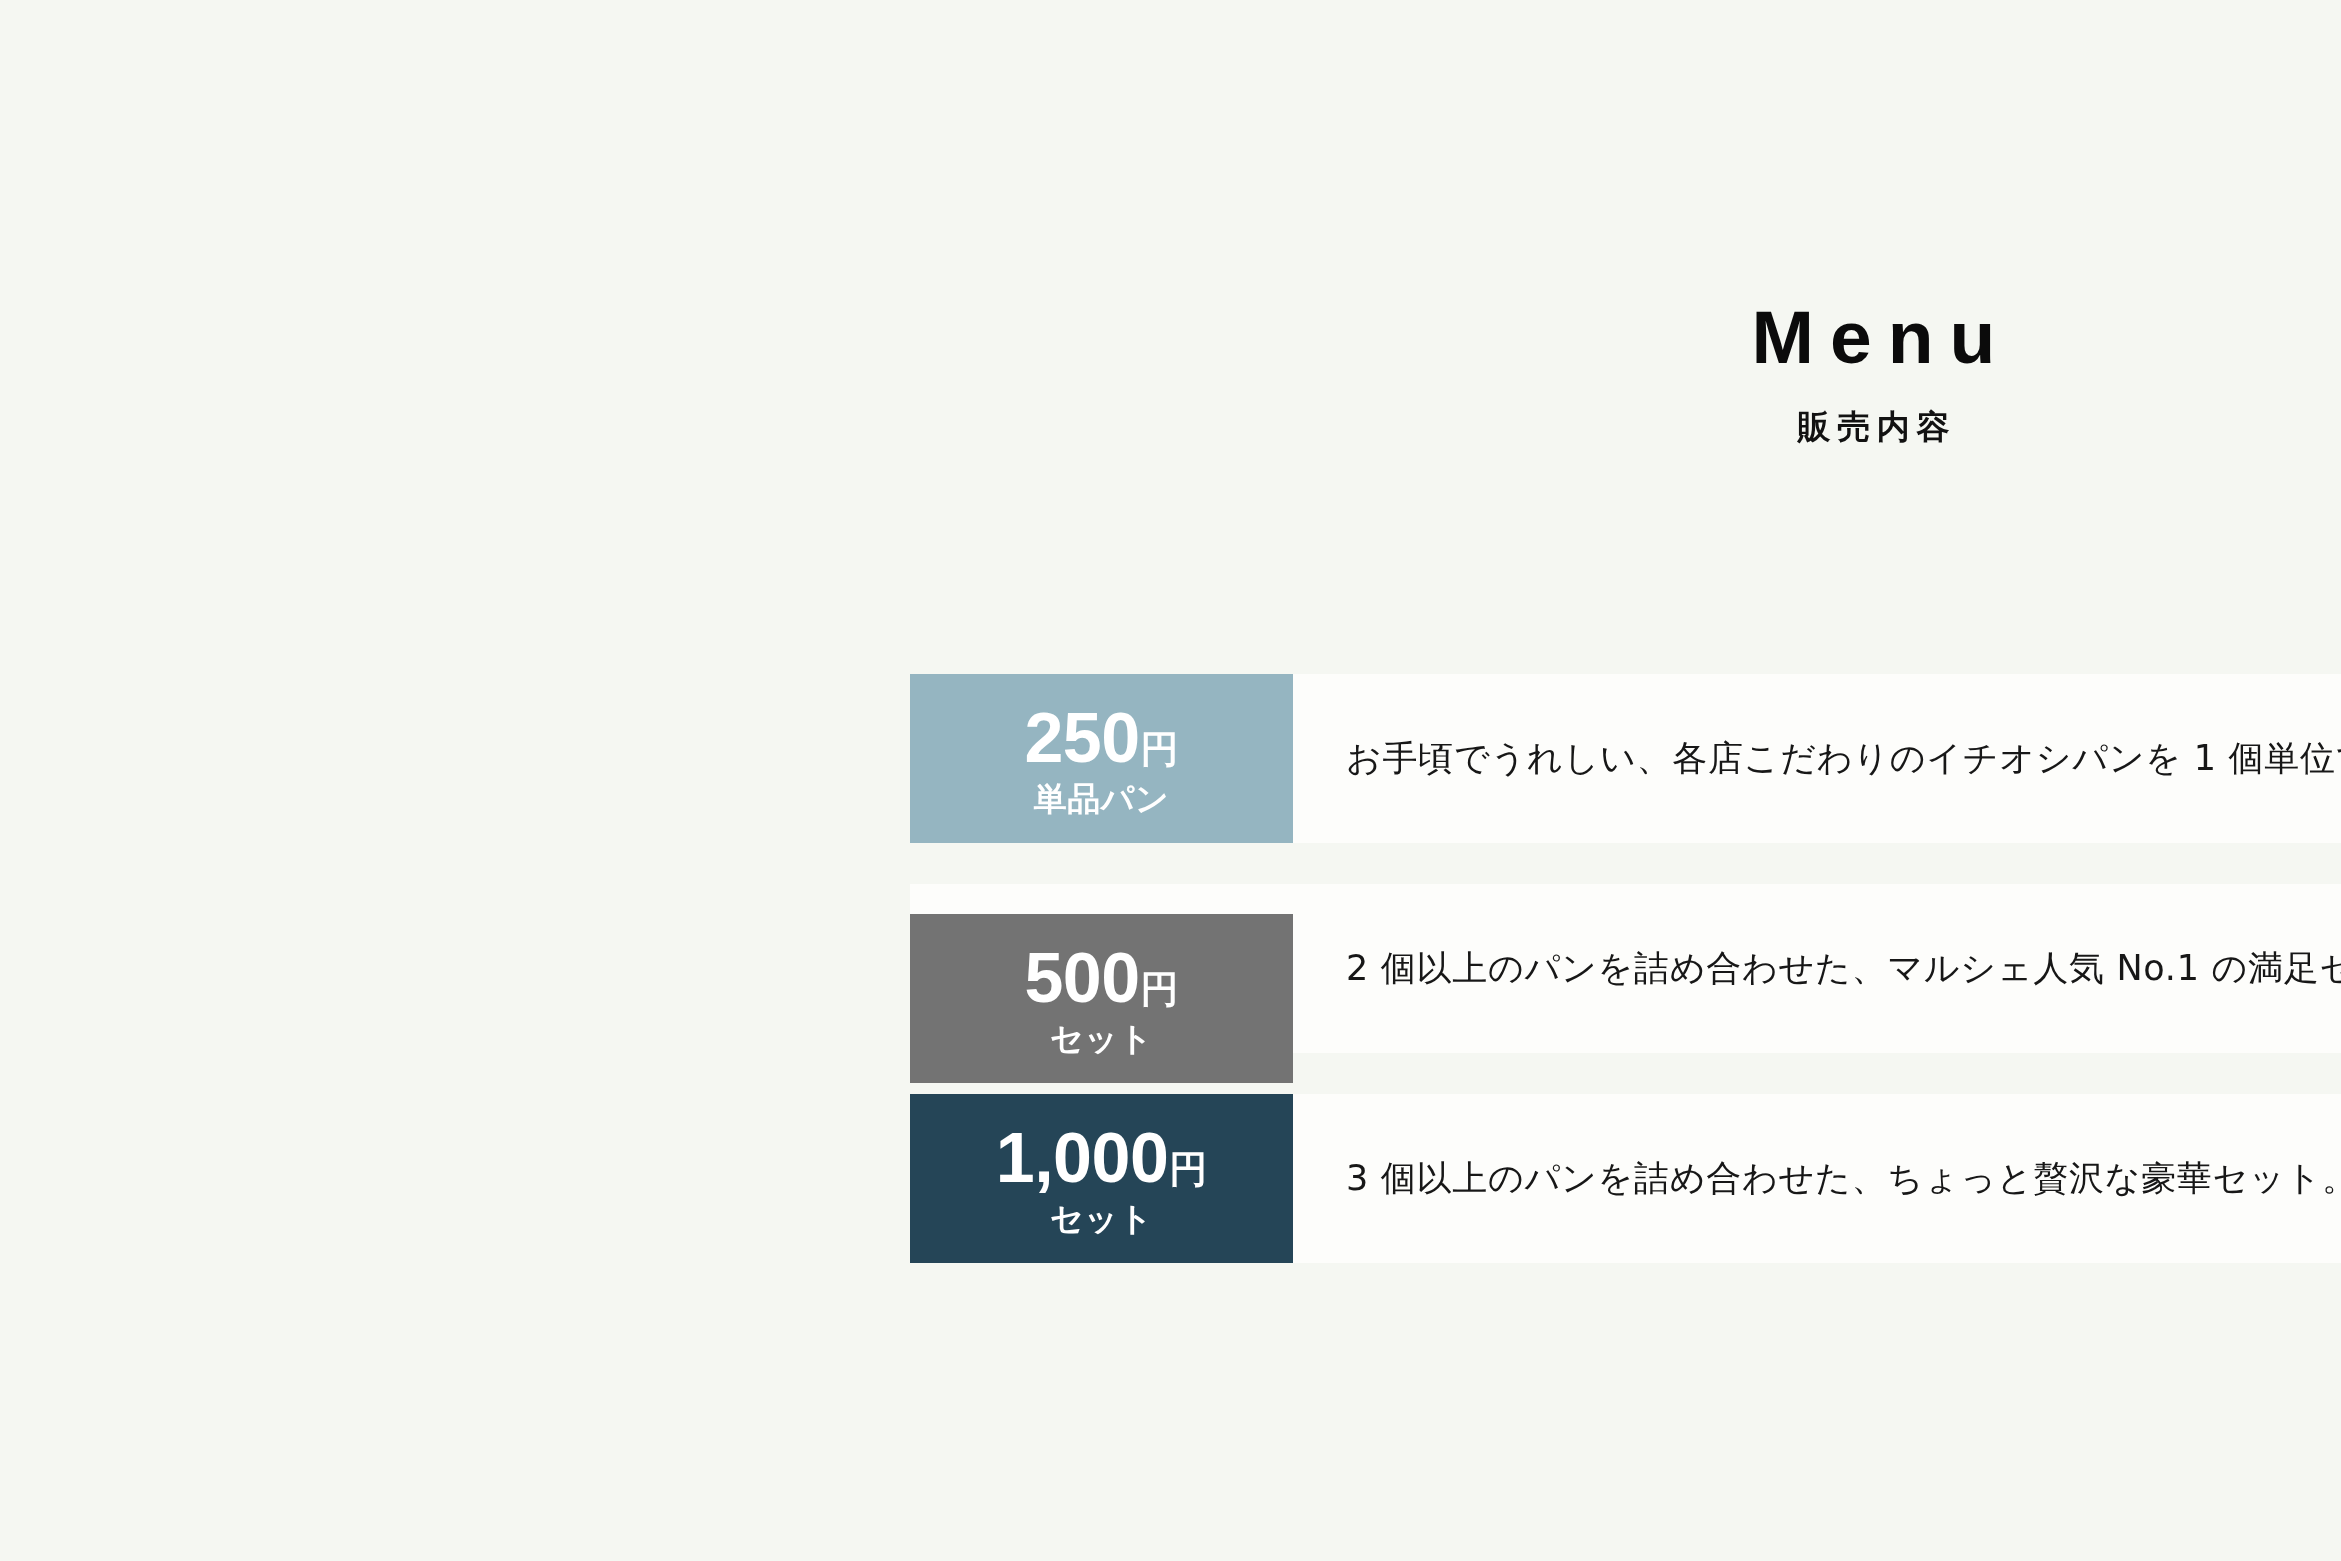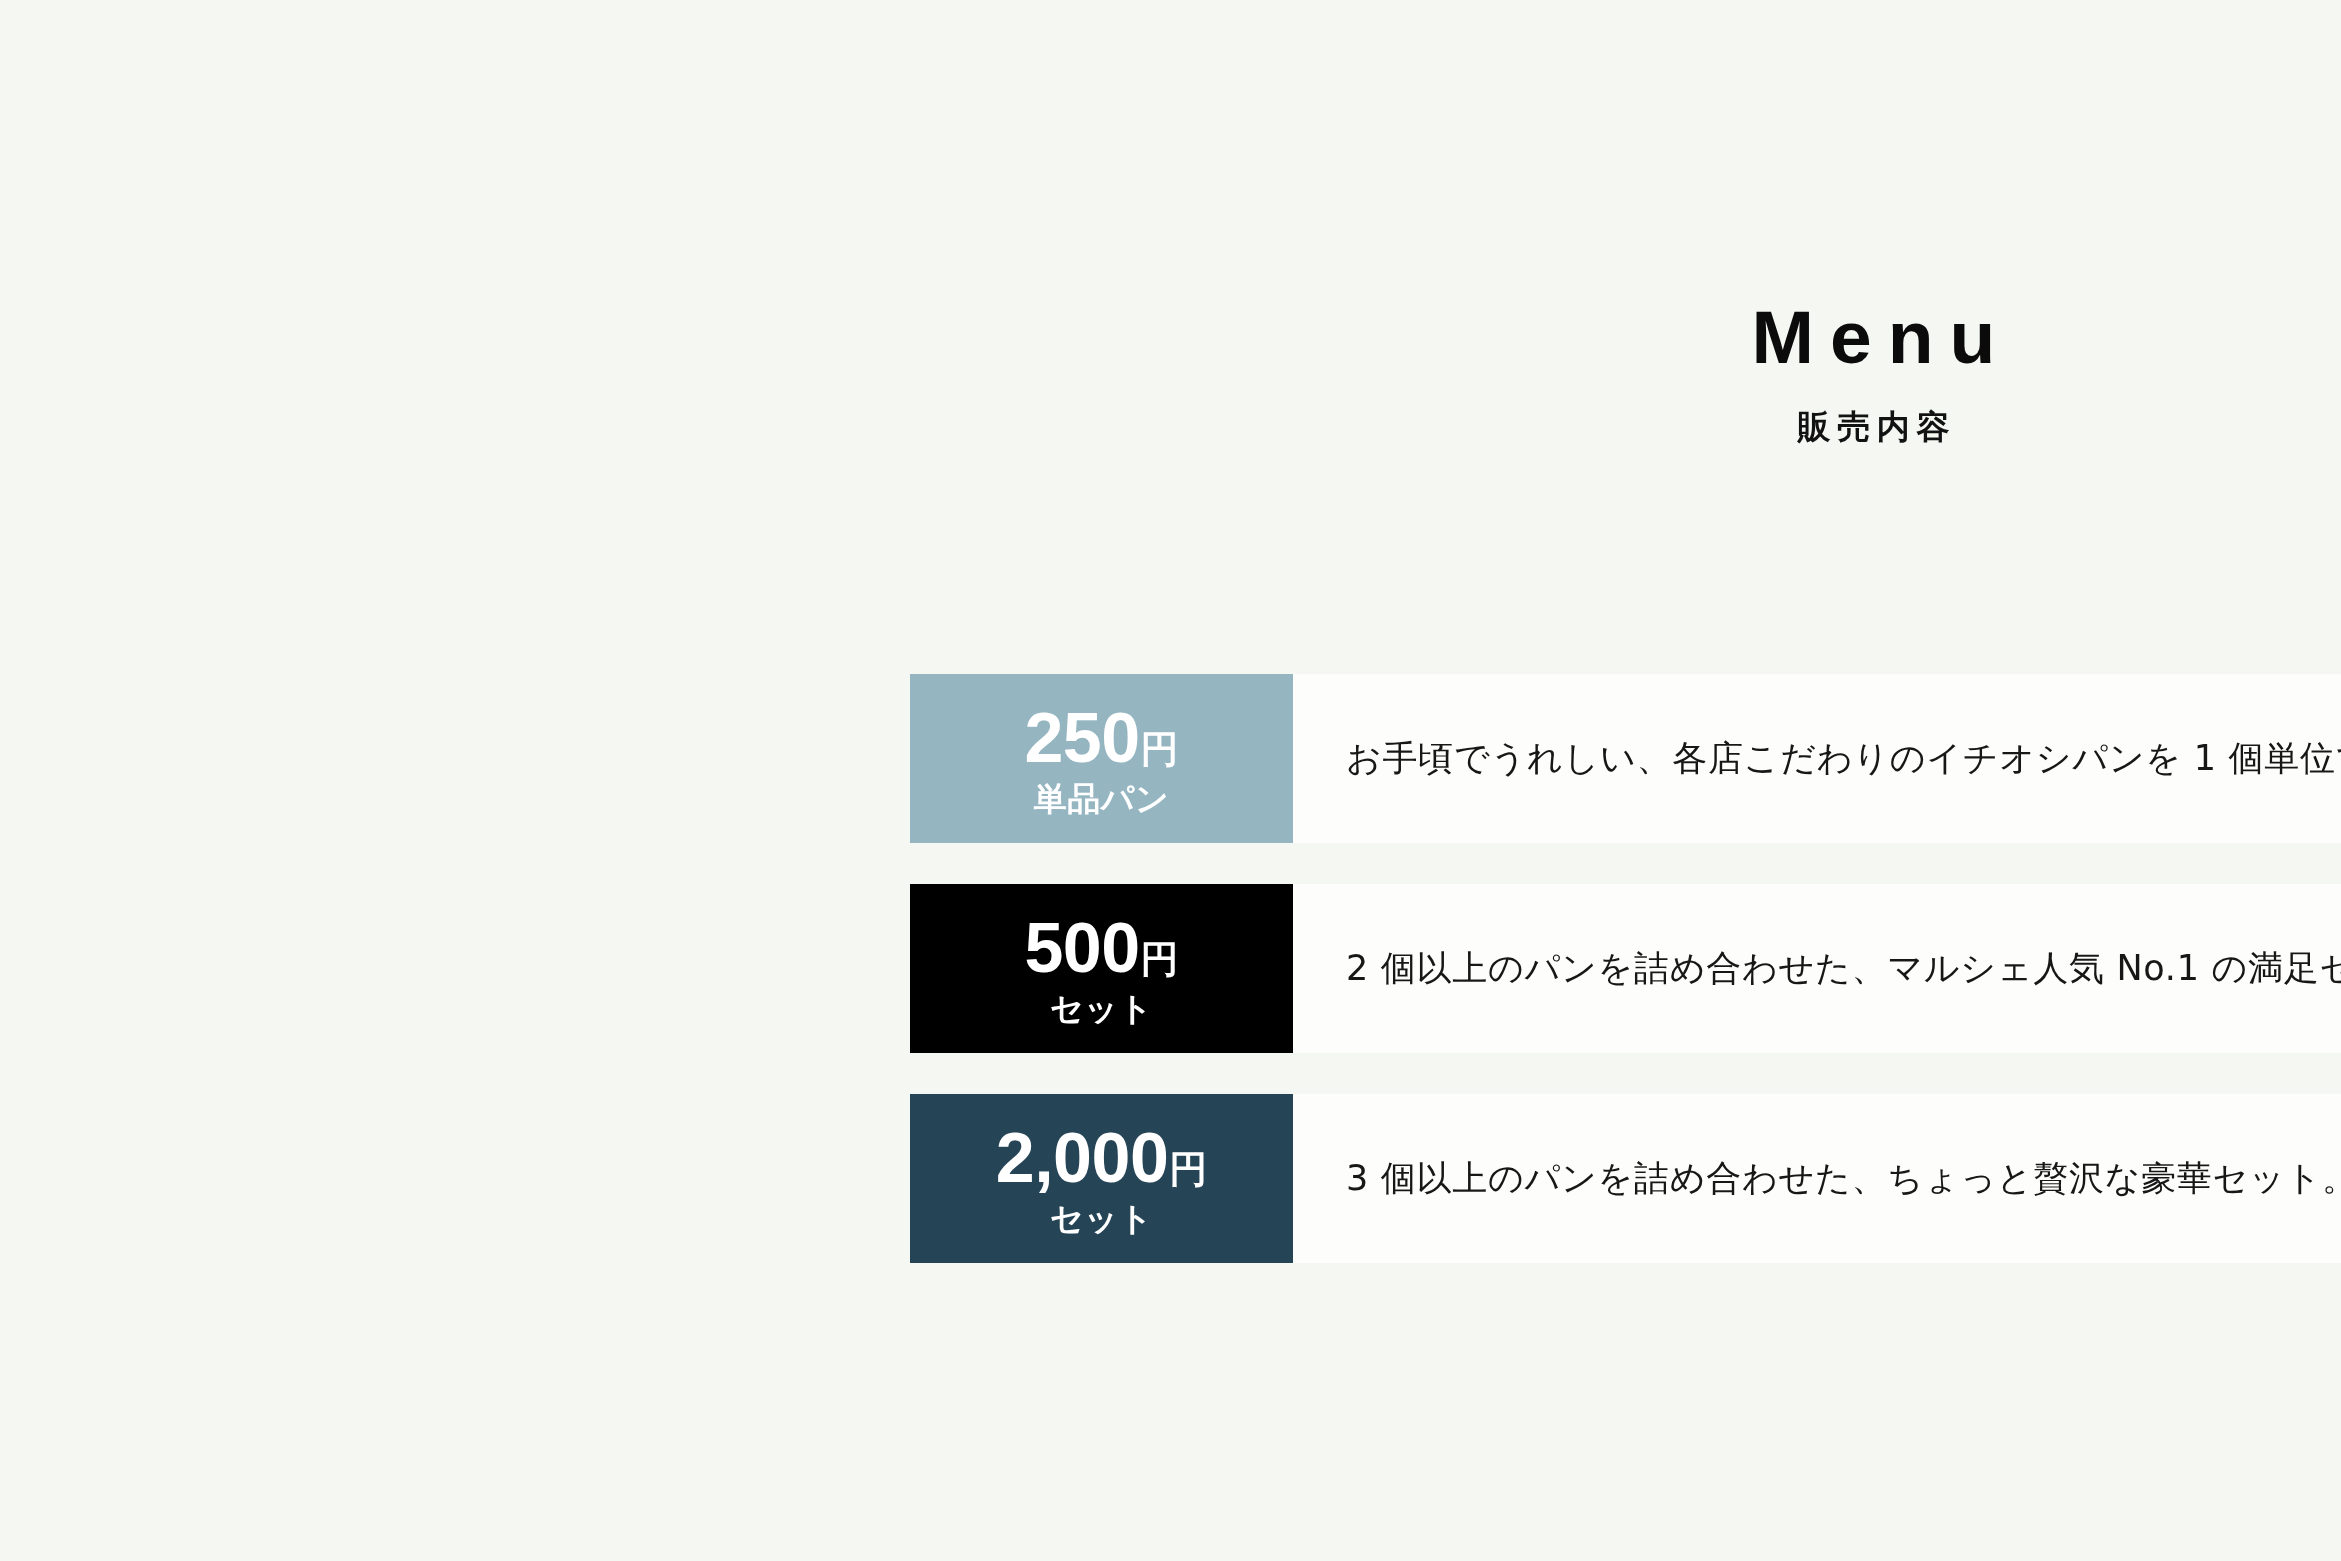--- a/index.html
+++ b/index.html
@@ -151,36 +151,36 @@
           <span class="price-unit">円</span>
         </div>
         <div class="price-sublabel">単品パン</div>
       </div>
       <div class="menu-desc">
         <span class="menu-desc-text">お手頃でうれしい、各店こだわりのイチオシパンを 1 個単位で販売。</span>
       </div>
     </div>
 
     <div class="menu-row" style="background: rgb(253, 253, 251);">
-      <div class="price-card" style="background: #000000;">
+      <div class="price-card" style="background: #737373; margin-top: 30px;">
         <div class="price-line">
           <span class="price-amount">500</span>
           <span class="price-unit">円</span>
         </div>
         <div class="price-sublabel">セット</div>
       </div>
       <div class="menu-desc">
         <span class="menu-desc-text">2 個以上のパンを詰め合わせた、マルシェ人気 No.1 の満足セット。</span>
       </div>
     </div>
 
     <div class="menu-row" style="background: rgb(253, 253, 251);">
       <div class="price-card" style="background: rgb(37, 69, 87);">
         <div class="price-line">
-          <span class="price-amount">2,000</span>
+          <span class="price-amount">1,000</span>
           <span class="price-unit">円</span>
         </div>
         <div class="price-sublabel">セット</div>
       </div>
       <div class="menu-desc">
         <span class="menu-desc-text">3 個以上のパンを詰め合わせた、ちょっと贅沢な豪華セット。</span>
       </div>
     </div>
 
   </div>

